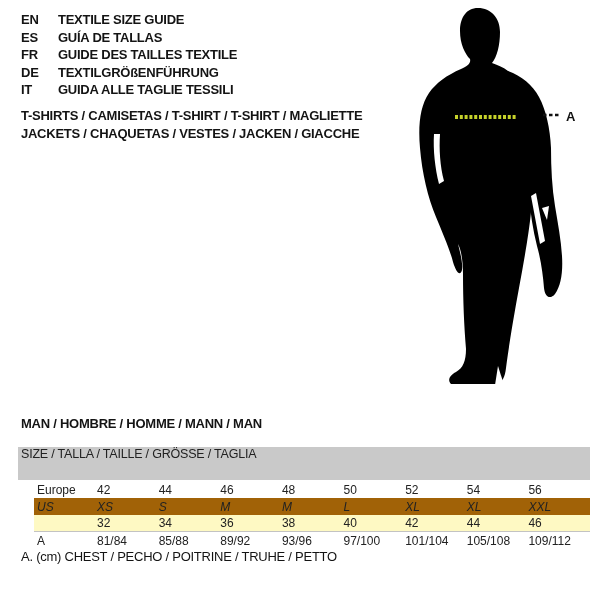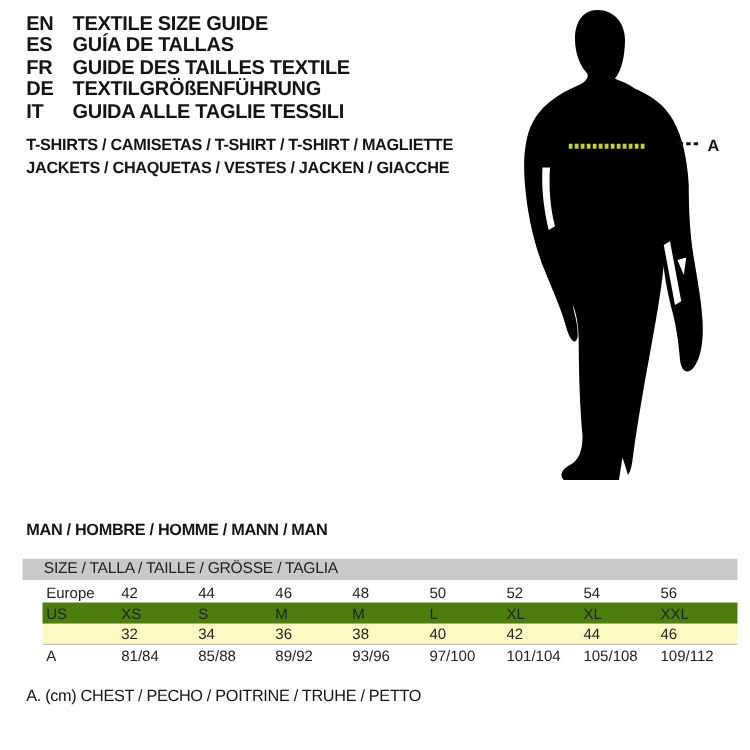--- a/index.html
+++ b/index.html
@@ -2,33 +2,33 @@
 <html><head>
 <meta charset="utf-8">
 <title>Textile Size Guide</title>
 <style>
   html,body{margin:0;padding:0;background:#fff;}
   body{width:600px;height:600px;font-family:"Liberation Sans","DejaVu Sans",sans-serif;color:#141414;}
   .canvas{position:relative;width:600px;height:600px;background:#fff;overflow:hidden;}
 
   
   .lang-block{position:absolute;left:21px;top:11px;}
-  .lang-row{display:flex;height:17.5px;align-items:center;font-weight:bold;font-size:16px;letter-spacing:-0.25px;white-space:nowrap;}
+  .lang-row{display:flex;height:17.5px;align-items:center;font-weight:bold;font-size:13px;letter-spacing:-0.25px;white-space:nowrap;}
   .lang-code{width:37px;flex:0 0 37px;}
 
   
   .cat-block{position:absolute;left:21px;top:107px;font-weight:bold;font-size:13px;line-height:18px;letter-spacing:-0.25px;white-space:nowrap;}
 
   
   .figure-svg{position:absolute;left:0;top:0;pointer-events:none;}
   .man-caption{position:absolute;left:21px;top:416px;font-weight:bold;font-size:13px;letter-spacing:-0.25px;white-space:nowrap;text-align:center;}
 
   
   .size-table{position:absolute;left:18px;top:447px;width:572px;font-size:12px;color:#222;}
-  .thead{height:17px;line-height:15px;padding-left:17px;font-size:12.5px;letter-spacing:-0.2px;white-space:nowrap;box-sizing:border-box;}
+  .thead{height:33px;line-height:15px;padding-left:3px;font-size:12.5px;letter-spacing:-0.2px;white-space:nowrap;box-sizing:border-box;}
   .trow{display:flex;height:17px;align-items:center;box-sizing:border-box;margin-left:16px;}
   .trow.first{margin-top:1px;}
   .trow:nth-child(4){border-bottom:1px solid #c3c3c3;}
   .tlabel{width:63px;flex:0 0 63px;padding-left:3px;box-sizing:border-box;}
   .tcell{flex:1;text-align:left;}
 
   
   .footnote{position:absolute;left:21px;top:549px;font-weight:normal;font-size:13px;letter-spacing:-0.25px;white-space:nowrap;}
 </style>
 </head>
@@ -121,21 +121,21 @@
         <div class="tlabel">Europe</div>
         <div class="tcell">42</div>
         <div class="tcell">44</div>
         <div class="tcell">46</div>
         <div class="tcell">48</div>
         <div class="tcell">50</div>
         <div class="tcell">52</div>
         <div class="tcell">54</div>
         <div class="tcell">56</div>
       </div>
-      <div class="trow" style="background: #4d7c0f;">
+      <div class="trow" style="background: #a16207; font-style: italic;">
         <div class="tlabel">US</div>
         <div class="tcell">XS</div>
         <div class="tcell">S</div>
         <div class="tcell">M</div>
         <div class="tcell">M</div>
         <div class="tcell">L</div>
         <div class="tcell">XL</div>
         <div class="tcell">XL</div>
         <div class="tcell">XXL</div>
       </div>

